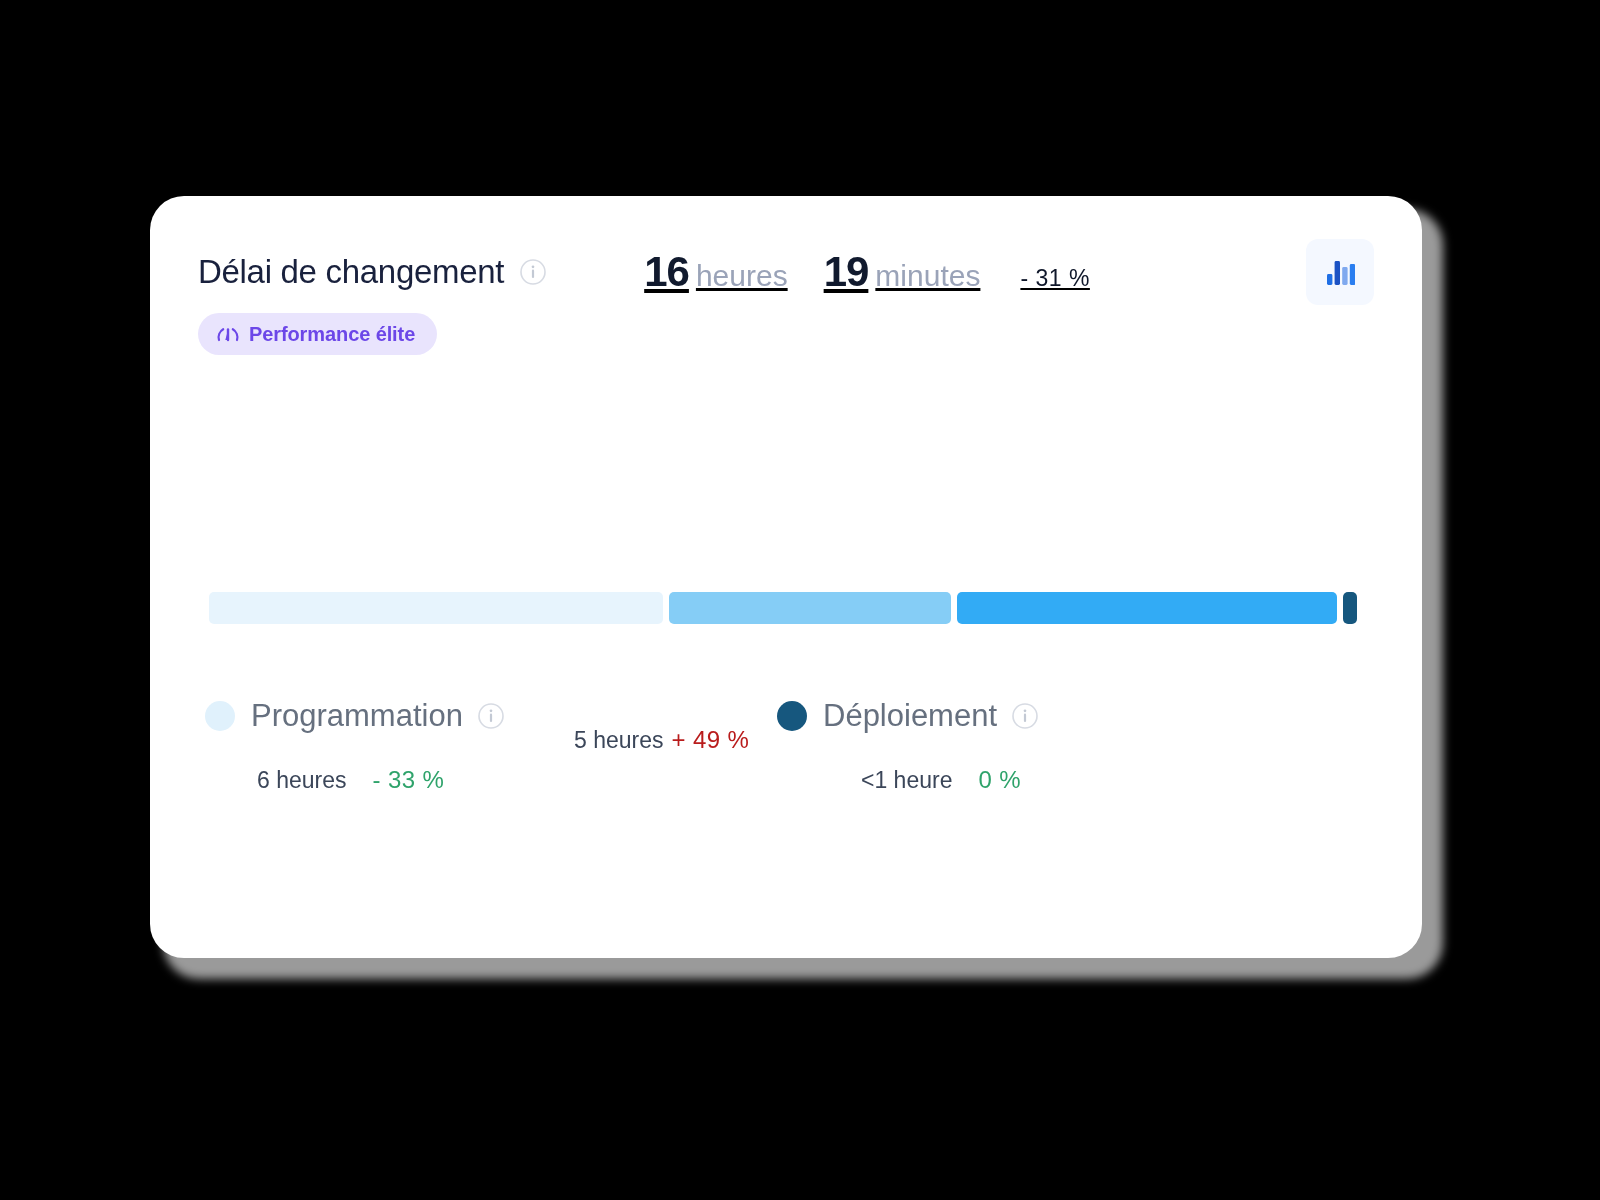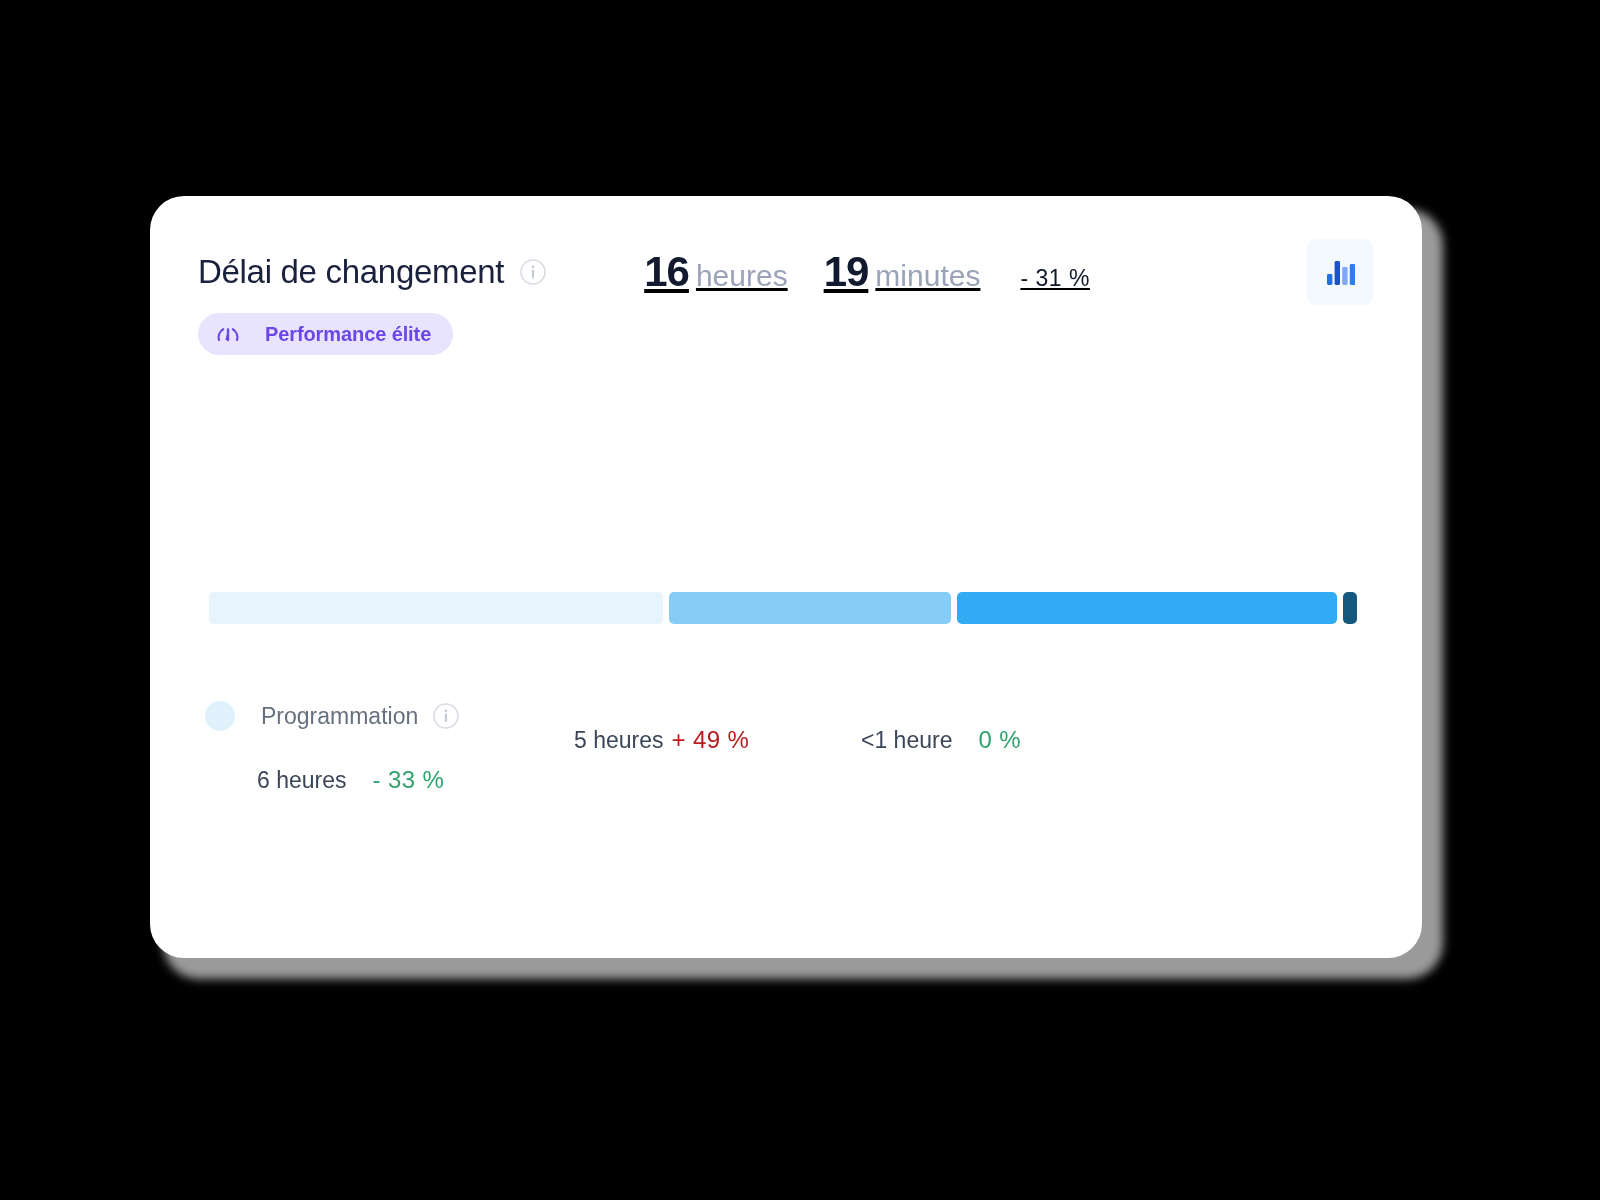--- a/index.html
+++ b/index.html
@@ -122,21 +122,21 @@
   .badge {
     position: absolute;
     left: 48px;
     top: 117px;
     height: 42px;
     padding: 0 22px 0 18px;
     border-radius: 21px;
     background: #e9e4fd;
     display: inline-flex;
     align-items: center;
-    gap: 25px;
+    gap: 9px;
   }
   .badge-label {
     font-size: 20px;
     font-weight: 700;
     color: #6c47e8;
     letter-spacing: -0.1px;
   }
   .badge svg { display: block; }
 
   
@@ -166,23 +166,23 @@
     align-items: center;
     height: 40px;
   }
   .dot {
     width: 30px;
     height: 30px;
     border-radius: 50%;
     flex: 0 0 30px;
   }
   .legend-label {
-    font-size: 23px;
+    font-size: 31px;
     color: #66707f;
-    margin-left: 26px;
+    margin-left: 16px;
     white-space: nowrap;
   }
   .legend-info { margin-left: 15px; }
 
   .legend-vals {
     display: flex;
     align-items: baseline;
     margin-top: 30px;
     padding-left: 28px;
   }
@@ -283,20 +283,31 @@
 
 
       <div class="legend-col" style="width:277px">
         <div class="legend-vals" style="padding-left:50px">
           <span class="val-time">5 heures</span>
           <span class="val-delta up">+ 49 %</span>
         </div>
       </div>
 
       <div class="legend-col" style="width:276px">
+        <div class="legend-head">
+          <span class="dot" style="background:#16577e"></span>
+          <span class="legend-label">Déploiement</span>
+          <span class="info-icon legend-info">
+            <svg width="26" height="26" viewBox="0 0 26 26">
+              <circle cx="13" cy="13" r="12" fill="none" stroke="#d7dbe3" stroke-width="1.6"></circle>
+              <circle cx="13" cy="7.8" r="1.35" fill="#c3c9d4"></circle>
+              <rect x="11.9" y="10.6" width="2.2" height="8.4" rx="1.1" fill="#c3c9d4"></rect>
+            </svg>
+          </span>
+        </div>
         <div class="legend-vals" style="padding-left:60px">
           <span class="val-time">&lt;1 heure</span>
           <span class="val-delta flat">0 %</span>
         </div>
       </div>
 
     </div>
 
   </div>
 </div>

